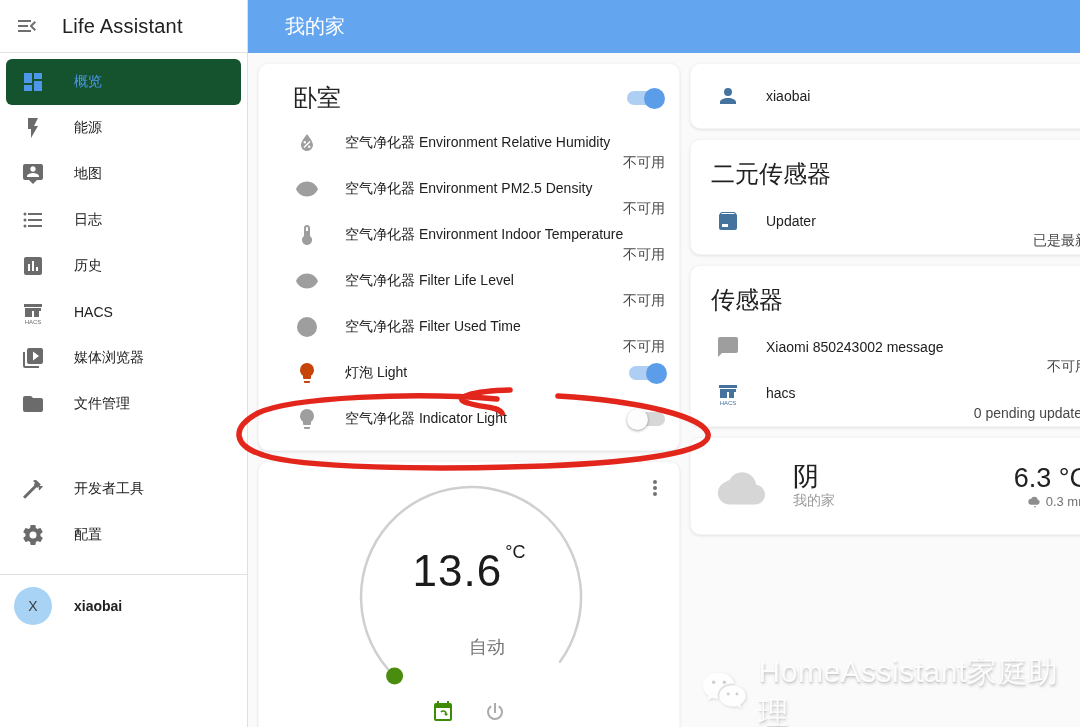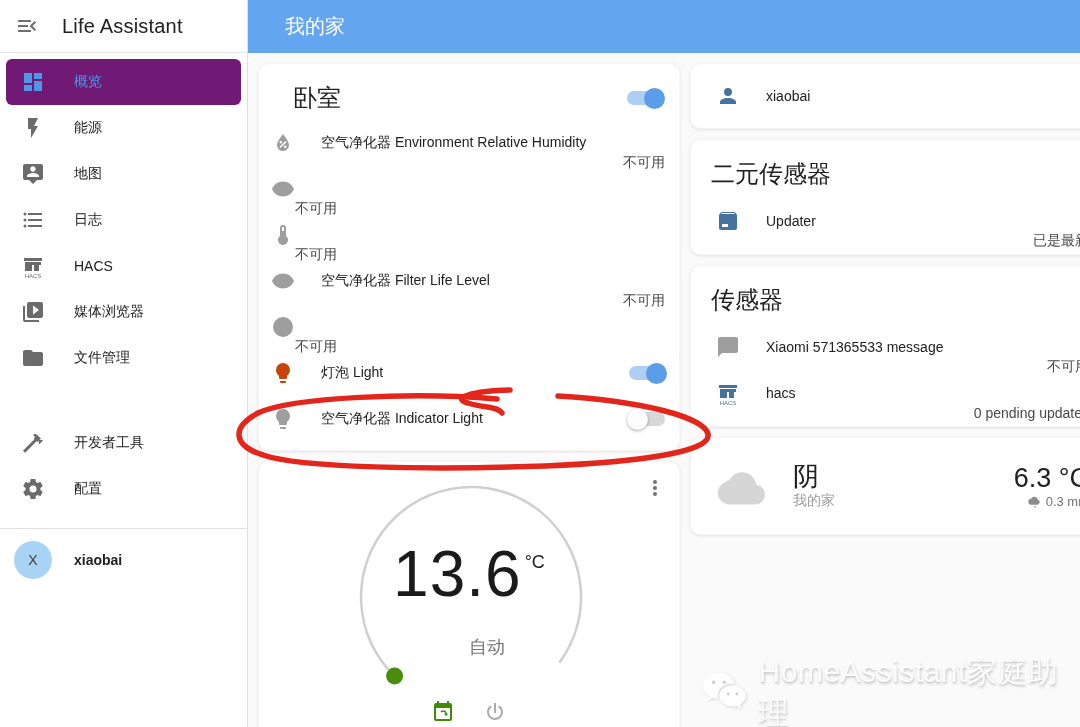--- a/index.html
+++ b/index.html
@@ -13,21 +13,21 @@
   .sb-header { height:53px; display:flex; align-items:center; border-bottom:1px solid #e3e3e3; padding-left:15px; }
   .menu-btn { width:24px; height:24px; color:#6f6f6f; cursor:pointer; }
   .menu-btn svg { width:100%; height:100%; fill:currentColor; }
   .app-title { font-size:20px; color:#212121; margin-left:23px; letter-spacing:.2px; }
   .nav { padding-top:6px; }
   .nav-item { height:46px; margin:0 6px; display:flex; align-items:center; border-radius:6px;
     color:#212121; cursor:pointer; }
   .nav-icon { width:24px; height:24px; margin-left:15px; color:#6b6b6b; flex:none; }
   .nav-icon svg { width:100%; height:100%; fill:currentColor; }
   .nav-label { margin-left:29px; font-size:14px; font-weight:500; }
-  .nav-item.active { background:#701a75; color:#4d97ea; }
+  .nav-item.active { background:#14532d; color:#4d97ea; }
   .nav-item.active .nav-icon { color:#4d97ea; }
   .sb-tools { margin-top:39px; }
   .sb-divider { border-top:1px solid #e0e0e0; margin:16px 0 8px; }
   .user-row { height:46px; margin:0 6px; display:flex; align-items:center; cursor:pointer; }
   .avatar { width:38px; height:38px; border-radius:50%; background:#a9d3f5; color:#3e3e3e;
     display:flex; align-items:center; justify-content:center; font-size:14px; margin-left:8px; flex:none; }
   .user-name { margin-left:22px; font-size:14px; font-weight:700; color:#212121; }
 
   
   .main { position:absolute; left:248px; top:0; width:832px; height:652px; }
@@ -36,41 +36,41 @@
   .content { position:relative; height:674px; }
   .col1 { position:absolute; left:10px; top:10px; width:422px; }
   .col2 { position:absolute; left:442px; top:10px; width:416px; }
   .card { background:#fff; border-radius:10px; border:1px solid rgba(0,0,0,.04);
     box-shadow:0 1px 3px rgba(0,0,0,.10); margin-bottom:10px; }
 
   .card-head { display:flex; align-items:center; justify-content:space-between; padding:18px 16px 6px 14px; }
   .card-title { font-size:24px; color:#212121; font-weight:400;margin-left:20px; }
   .bedroom { padding-bottom:8px; }
 
-  .entity-row { height:46px; display:flex; align-items:center; padding:0 14px 0 12px; cursor:pointer; }
+  .entity-row { height:46px; display:flex; align-items:center; padding:0 14px 0 36px; cursor:pointer; }
   .e-icon { width:24px; height:24px; color:#9e9e9e; flex:none; }
   .e-icon svg { width:100%; height:100%; fill:currentColor; }
   .e-icon.on { color:#c7430a; }
   .e-name { margin-left:26px; font-size:14px; color:#212121; flex:1; white-space:nowrap; overflow:hidden; }
   .e-state { font-size:14px; color:#474747; white-space:nowrap;margin-top:40px; }
 
   .toggle { width:36px; height:14px; border-radius:7px; position:relative; flex:none; cursor:pointer; }
   .toggle .thumb { width:21px; height:21px; border-radius:50%; position:absolute; top:-3.5px; }
   .toggle.on { background:#afcef4; }
   .toggle.on .thumb { right:-2px; background:#5b9de8; }
   .toggle.off { background:#d7d7d7; }
   .toggle.off .thumb { left:-2px; background:#fdfdfd; box-shadow:0 1px 3px rgba(0,0,0,.35); }
 
   
   .thermo { position:relative; height:300px; }
   .dots-btn { position:absolute; right:12px; top:14px; width:24px; height:24px; color:#727272; cursor:pointer; }
   .dots-btn svg { width:100%; height:100%; fill:currentColor; }
   .thermo-svg { position:absolute; left:0; top:0; }
   .thermo-temp { position:absolute; left:0; right:0; top:80px; text-align:center; color:#1b1b1b; }
-  .t-val { font-size:64px; line-height:1; letter-spacing:1px; }
+  .t-val { font-size:44px; line-height:1; letter-spacing:1px; }
   .t-unit { font-size:18px; color:#1b1b1b; vertical-align:28px; margin-left:3px; }
   .thermo-mode { position:absolute; left:0; right:0; top:173px; text-align:center; font-size:18px; color:#757575;margin-left:36px; }
   .thermo-actions { position:absolute; left:0; right:0; top:238px; display:flex; justify-content:center; gap:28px; }
   .act-icon { width:24px; height:24px; cursor:pointer; }
   .act-icon svg { width:100%; height:100%; fill:currentColor; }
   .green { color:#3f8b06; }
   .gray { color:#ababab; }
 
   
   .person-row { height:64px; display:flex; align-items:center; padding:0 16px 0 25px; cursor:pointer; }
@@ -144,20 +144,28 @@
       <span class="nav-icon">
           <svg viewBox="0 0 24 24">
             <path d="M7,5H21V7H7V5M7,13V11H21V13H7M4,4.5A1.5,1.5 0 0,1 5.5,6A1.5,1.5 0 0,1 4,7.5A1.5,1.5 0 0,1 2.5,6A1.5,1.5 0 0,1 4,4.5M4,10.5A1.5,1.5 0 0,1 5.5,12A1.5,1.5 0 0,1 4,13.5A1.5,1.5 0 0,1 2.5,12A1.5,1.5 0 0,1 4,10.5M7,19V17H21V19H7M4,16.5A1.5,1.5 0 0,1 5.5,18A1.5,1.5 0 0,1 4,19.5A1.5,1.5 0 0,1 2.5,18A1.5,1.5 0 0,1 4,16.5Z"></path>
           </svg>
         </span>
       <span class="nav-label">日志</span>
     </div>
     <div class="nav-item">
       <span class="nav-icon">
           <svg viewBox="0 0 24 24">
+            <path d="M17,17H15V13H17M13,17H11V7H13M9,17H7V10H9M19,3H5C3.89,3 3,3.9 3,5V19A2,2 0 0,0 5,21H19A2,2 0 0,0 21,19V5C21,3.89 20.1,3 19,3Z"></path>
+          </svg>
+        </span>
+      <span class="nav-label">历史</span>
+    </div>
+    <div class="nav-item">
+      <span class="nav-icon">
+          <svg viewBox="0 0 24 24">
             <path d="M3 4h18v3H3z"></path>
             <path d="M4 8h16v3h-2v6h-5v-6h-2v6H4z"></path>
             <text x="12" y="23.5" font-size="6" text-anchor="middle" fill="currentColor" font-family="sans-serif">HACS</text>
           </svg>
         </span>
       <span class="nav-label">HACS</span>
     </div>
     <div class="nav-item">
       <span class="nav-icon">
           <svg viewBox="0 0 24 24">
@@ -229,45 +237,48 @@
             </span>
           <span class="e-name">空气净化器 Environment Relative Humidity</span>
           <span class="e-state">不可用</span>
         </div>
         <div class="entity-row">
           <span class="e-icon">
               <svg viewBox="0 0 24 24">
                 <path d="M12,9A3,3 0 0,1 15,12A3,3 0 0,1 12,15A3,3 0 0,1 9,12A3,3 0 0,1 12,9M12,4.5C17,4.5 21.27,7.61 23,12C21.27,16.39 17,19.5 12,19.5C7,19.5 2.73,16.39 1,12C2.73,7.61 7,4.5 12,4.5Z"></path>
               </svg>
             </span>
+          <span class="e-name">空气净化器 Environment PM2.5 Density</span>
           <span class="e-state">不可用</span>
         </div>
         <div class="entity-row">
           <span class="e-icon">
               <svg viewBox="0 0 24 24">
                 <path d="M15,13V5A3,3 0 0,0 12,2A3,3 0 0,0 9,5V13A5,5 0 0,0 12,22A5,5 0 0,0 15,13M12,4A1,1 0 0,1 13,5V8H11V5A1,1 0 0,1 12,4Z"></path>
               </svg>
             </span>
+          <span class="e-name">空气净化器 Environment Indoor Temperature</span>
           <span class="e-state">不可用</span>
         </div>
         <div class="entity-row">
           <span class="e-icon">
               <svg viewBox="0 0 24 24">
                 <path d="M12,9A3,3 0 0,1 15,12A3,3 0 0,1 12,15A3,3 0 0,1 9,12A3,3 0 0,1 12,9M12,4.5C17,4.5 21.27,7.61 23,12C21.27,16.39 17,19.5 12,19.5C7,19.5 2.73,16.39 1,12C2.73,7.61 7,4.5 12,4.5Z"></path>
               </svg>
             </span>
           <span class="e-name">空气净化器 Filter Life Level</span>
           <span class="e-state">不可用</span>
         </div>
         <div class="entity-row">
           <span class="e-icon">
               <svg viewBox="0 0 24 24">
                 <path d="M12,2A10,10 0 0,1 22,12A10,10 0 0,1 12,22A10,10 0 0,1 2,12A10,10 0 0,1 12,2M12.5,7V12.25L17,14.92L16.25,16.15L11,13V7H12.5Z"></path>
               </svg>
             </span>
+          <span class="e-name">空气净化器 Filter Used Time</span>
           <span class="e-state">不可用</span>
         </div>
         <div class="entity-row">
           <span class="e-icon on">
               <svg viewBox="0 0 24 24">
                 <path d="M12,2A7,7 0 0,0 5,9C5,11.38 6.19,13.47 8,14.74V17A1,1 0 0,0 9,18H15A1,1 0 0,0 16,17V14.74C17.81,13.47 19,11.38 19,9A7,7 0 0,0 12,2M9,21A1,1 0 0,0 10,22H14A1,1 0 0,0 15,21V20H9V21Z"></path>
               </svg>
             </span>
           <span class="e-name">灯泡 Light</span>
           <span class="toggle on">
@@ -344,21 +355,21 @@
       </div>
 
       <div class="card simple-card">
         <div class="simple-title">传感器</div>
         <div class="entity-row">
           <span class="e-icon">
               <svg viewBox="0 0 24 24">
                 <path d="M20,2H4A2,2 0 0,0 2,4V22L6,18H20A2,2 0 0,0 22,16V4A2,2 0 0,0 20,2Z"></path>
               </svg>
             </span>
-          <span class="e-name">Xiaomi 571365533 message</span>
+          <span class="e-name">Xiaomi 850243002 message</span>
           <span class="e-state">不可用</span>
         </div>
         <div class="entity-row">
           <span class="e-icon blue-icon">
               <svg viewBox="0 0 24 24">
                 <path d="M3 4h18v3H3z"></path>
                 <path d="M4 8h16v3h-2v6h-5v-6h-2v6H4z"></path>
                 <text x="12" y="23.5" font-size="6" text-anchor="middle" fill="currentColor" font-family="sans-serif">HACS</text>
               </svg>
             </span>

